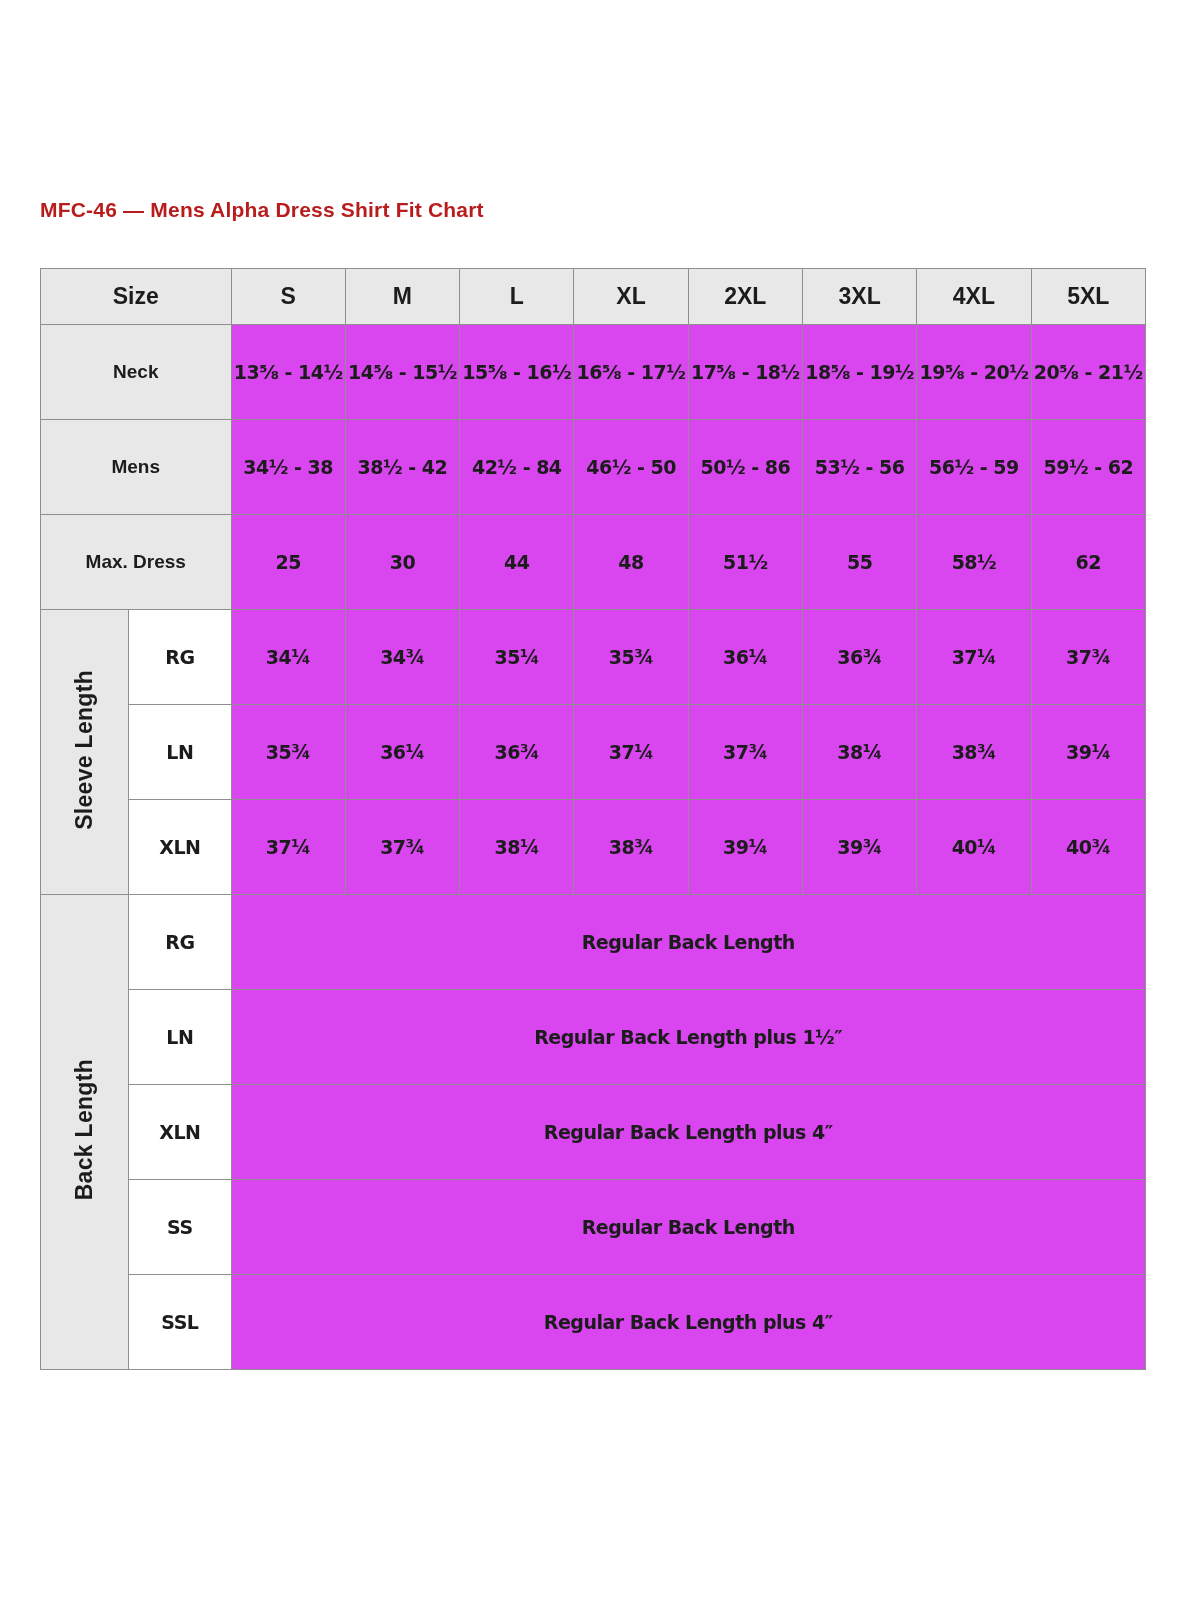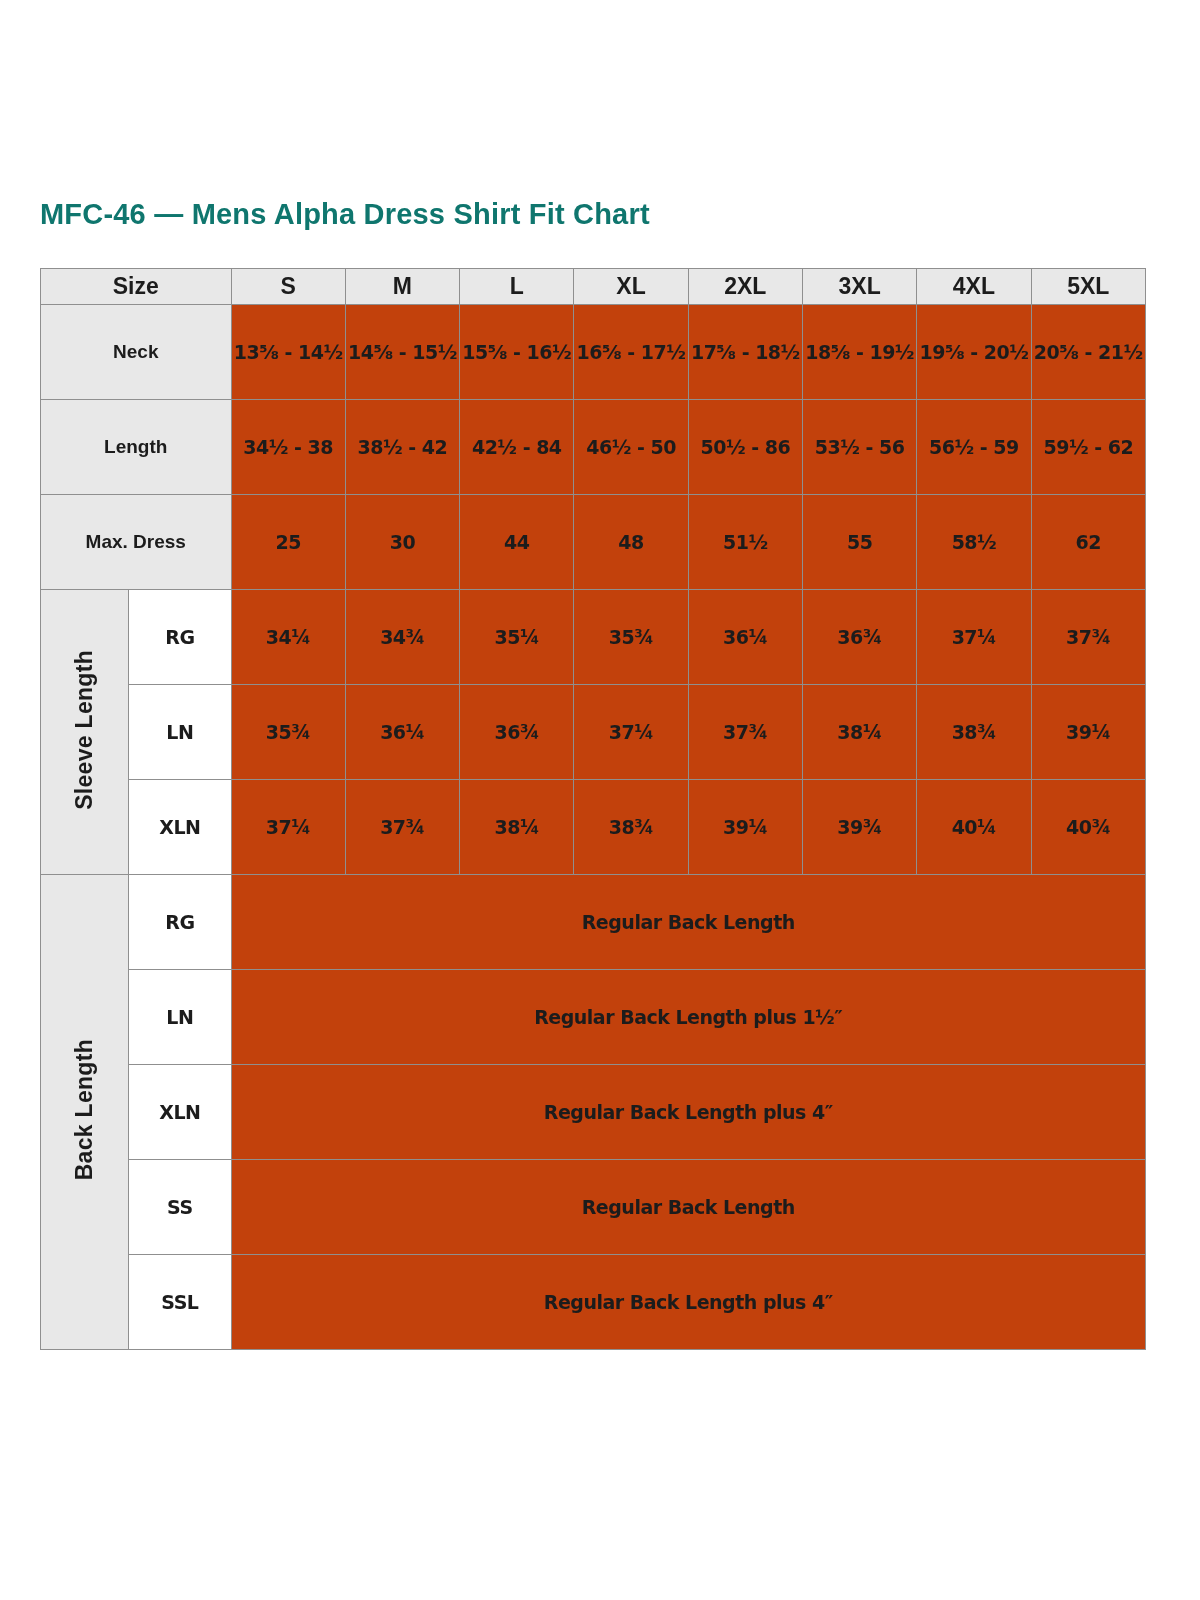--- a/index.html
+++ b/index.html
@@ -12,41 +12,41 @@
     height: 1600px;
     position: relative;
     font-family: "Liberation Sans", sans-serif;
     color: #1c1c1c;
   }
   #page-title {
     position: absolute;
     left: 40px;
     top: 198px;
     margin: 0;
-    font-size: 29px;
+    font-size: 21px;
     font-weight: bold;
     letter-spacing: 0.2px;
-    color: #0f766e;
+    color: #b91c1c;
   }
   table.fit-chart {
     position: absolute;
     left: 40px;
     top: 268px;
     width: 1106px;
     border-collapse: collapse;
     table-layout: fixed;
   }
   .fit-chart th, .fit-chart td {
     border: 1px solid #8f8f8f;
     text-align: center;
     vertical-align: middle;
     padding: 0;
   }
   .gray { background: #e8e8e8; }
-  tr.h-hdr { height: 36px; padding-left: 21px; }
+  tr.h-hdr { height: 56px; padding-left: 21px; }
   tr.h-row { height: 95px; }
   .hdr {
     font-size: 23px;
     font-weight: bold;
   }
   .lbl {
     font-size: 19px;
     font-weight: bold;
   }
   .sub {
@@ -55,21 +55,21 @@
     font-size: 19px;
     font-weight: bold;
     letter-spacing: -0.5px;
     margin-left: 31px;
   }
   .val {
     font-family: "DejaVu Sans", sans-serif;
     font-size: 19px;
     font-weight: bold;
     letter-spacing: -0.5px;
-    background: #c2410c;
+    background: #d946ef;
   }
   .vert { width: 88px; }
   .vtext {
     display: inline-block;
     writing-mode: vertical-rl;
     transform: rotate(180deg);
     font-size: 23px;
     font-weight: bold;
     letter-spacing: 0.3px;
   }
@@ -114,21 +114,21 @@
         <td class="val">14⅝ - 15½</td>
         <td class="val">15⅝ - 16½</td>
         <td class="val">16⅝ - 17½</td>
         <td class="val">17⅝ - 18½</td>
         <td class="val">18⅝ - 19½</td>
         <td class="val">19⅝ - 20½</td>
         <td class="val">20⅝ - 21½</td>
       </tr>
 
       <tr class="h-row">
-        <th colspan="2" class="gray lbl">Length</th>
+        <th colspan="2" class="gray lbl">Mens</th>
         <td class="val">34½ - 38</td>
         <td class="val">38½ - 42</td>
         <td class="val">42½ - 84</td>
         <td class="val">46½ - 50</td>
         <td class="val">50½ - 86</td>
         <td class="val">53½ - 56</td>
         <td class="val">56½ - 59</td>
         <td class="val">59½ - 62</td>
       </tr>
 

